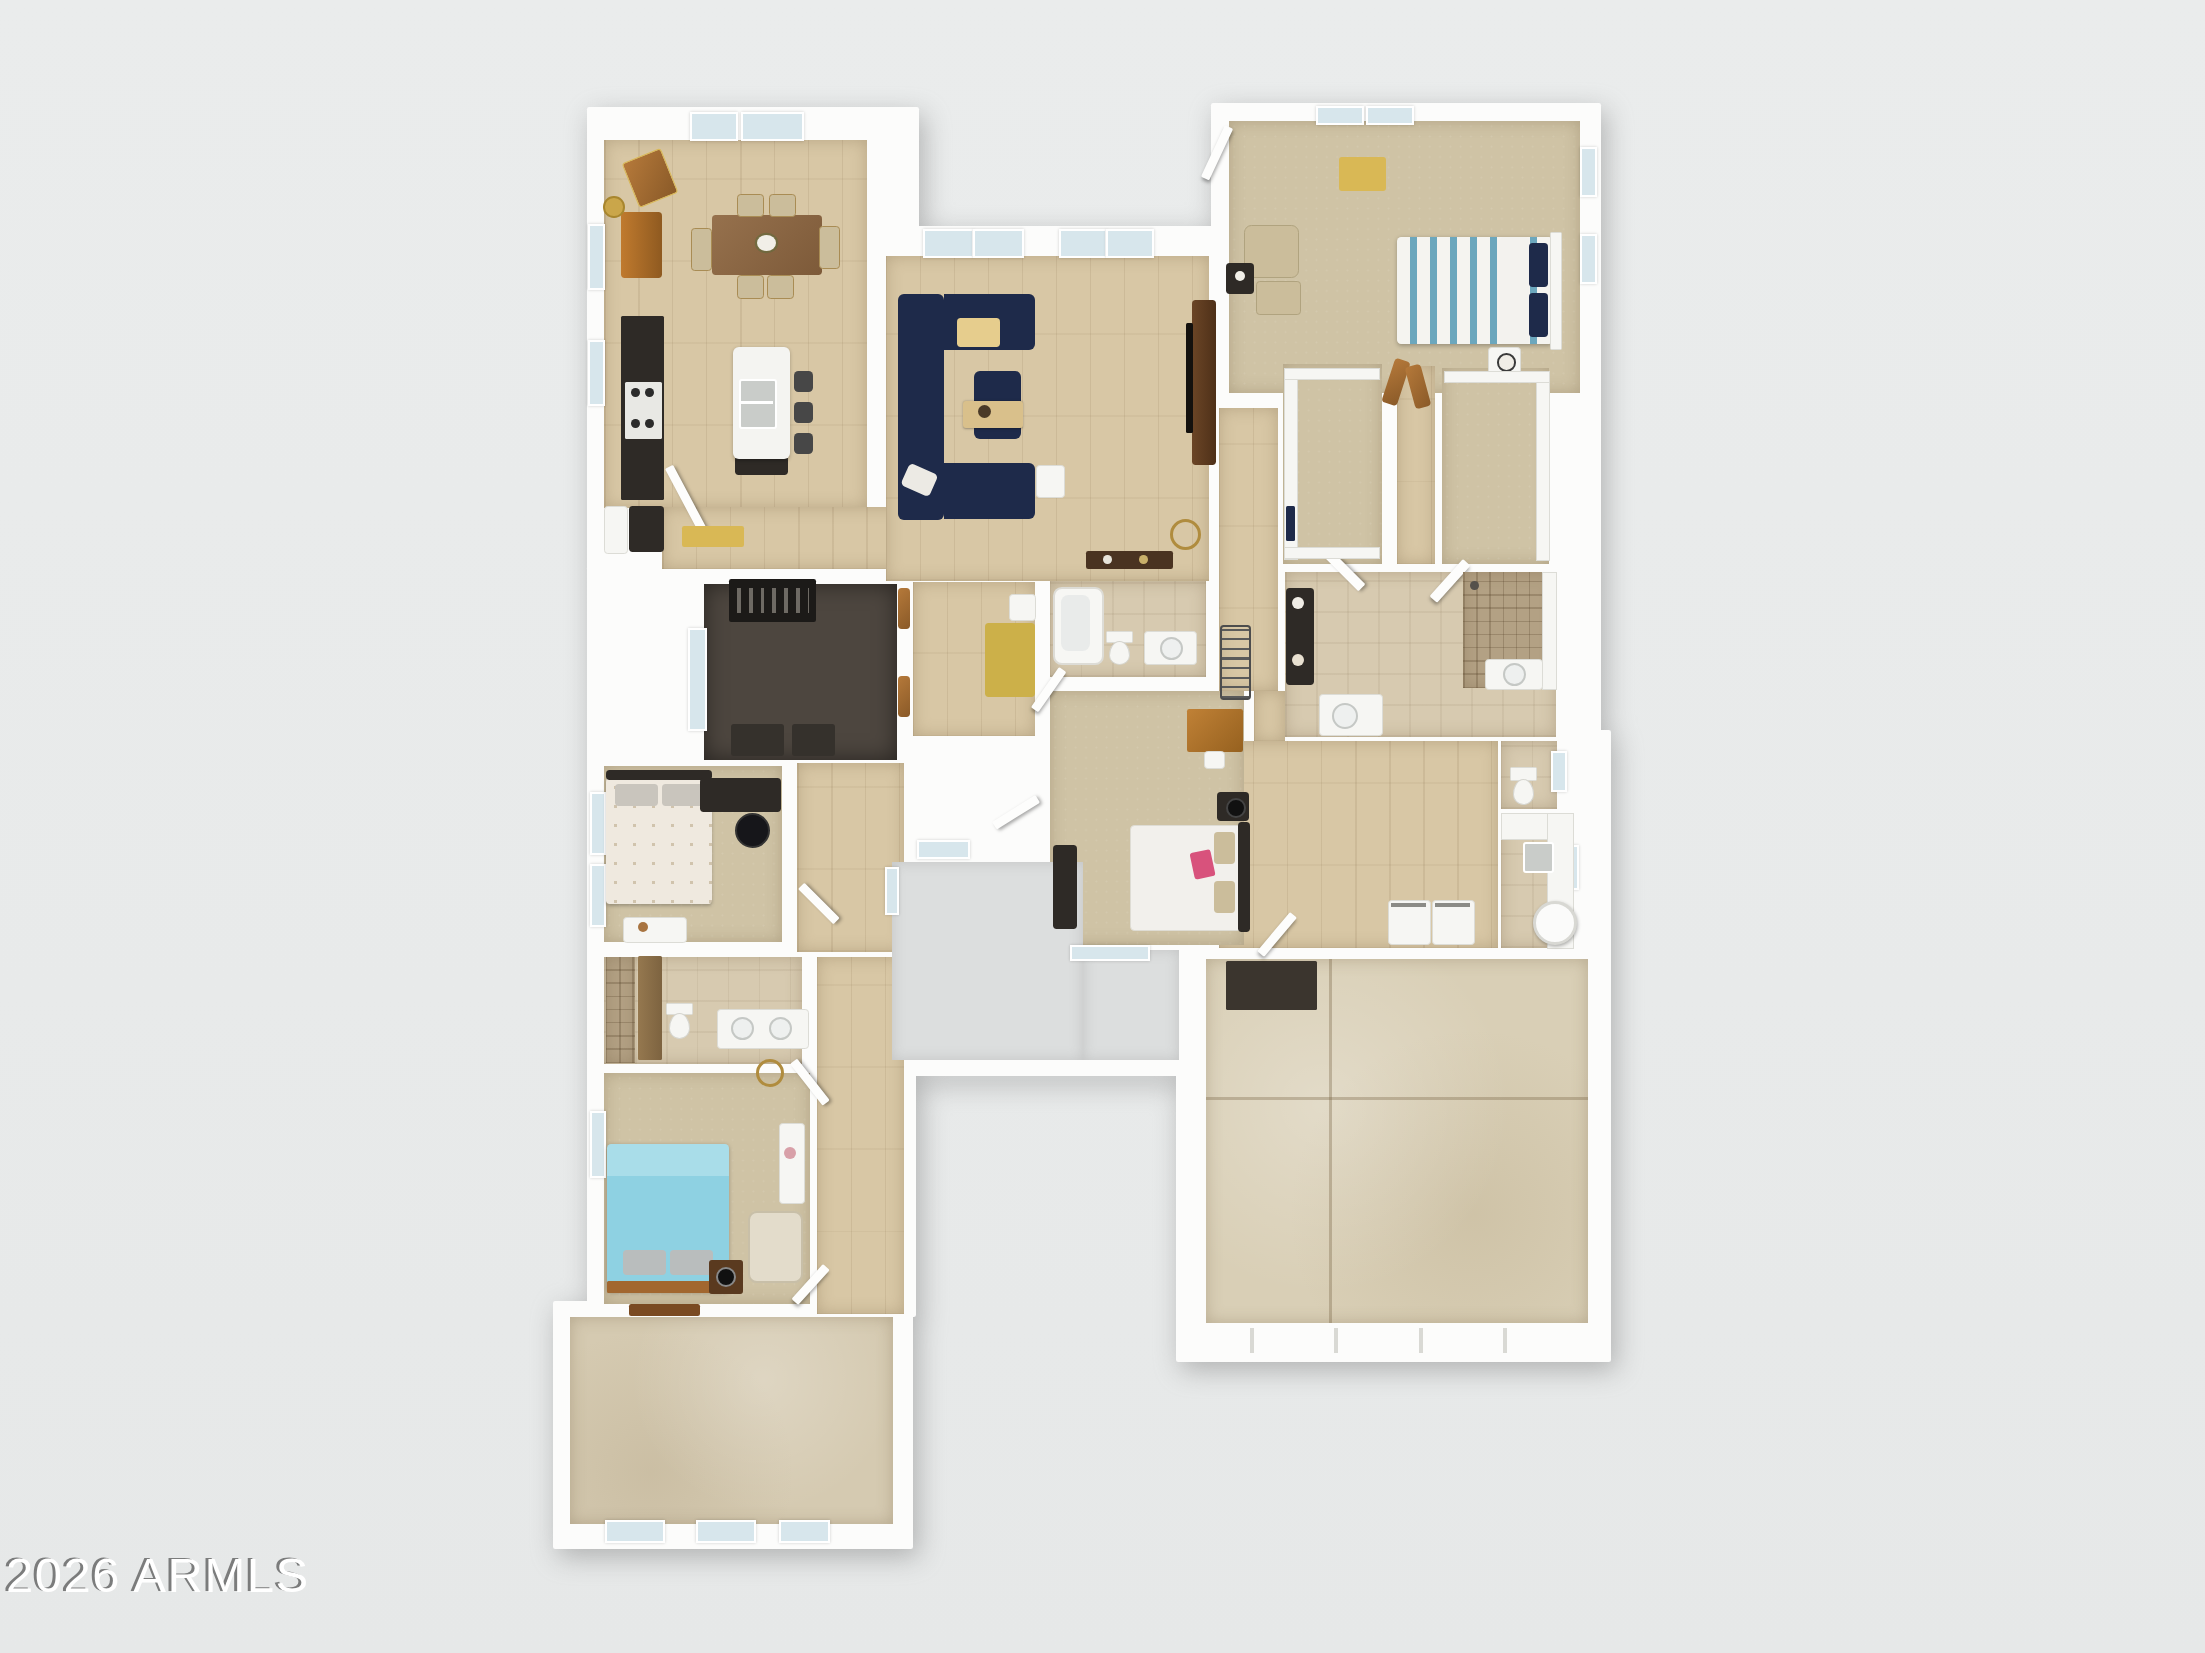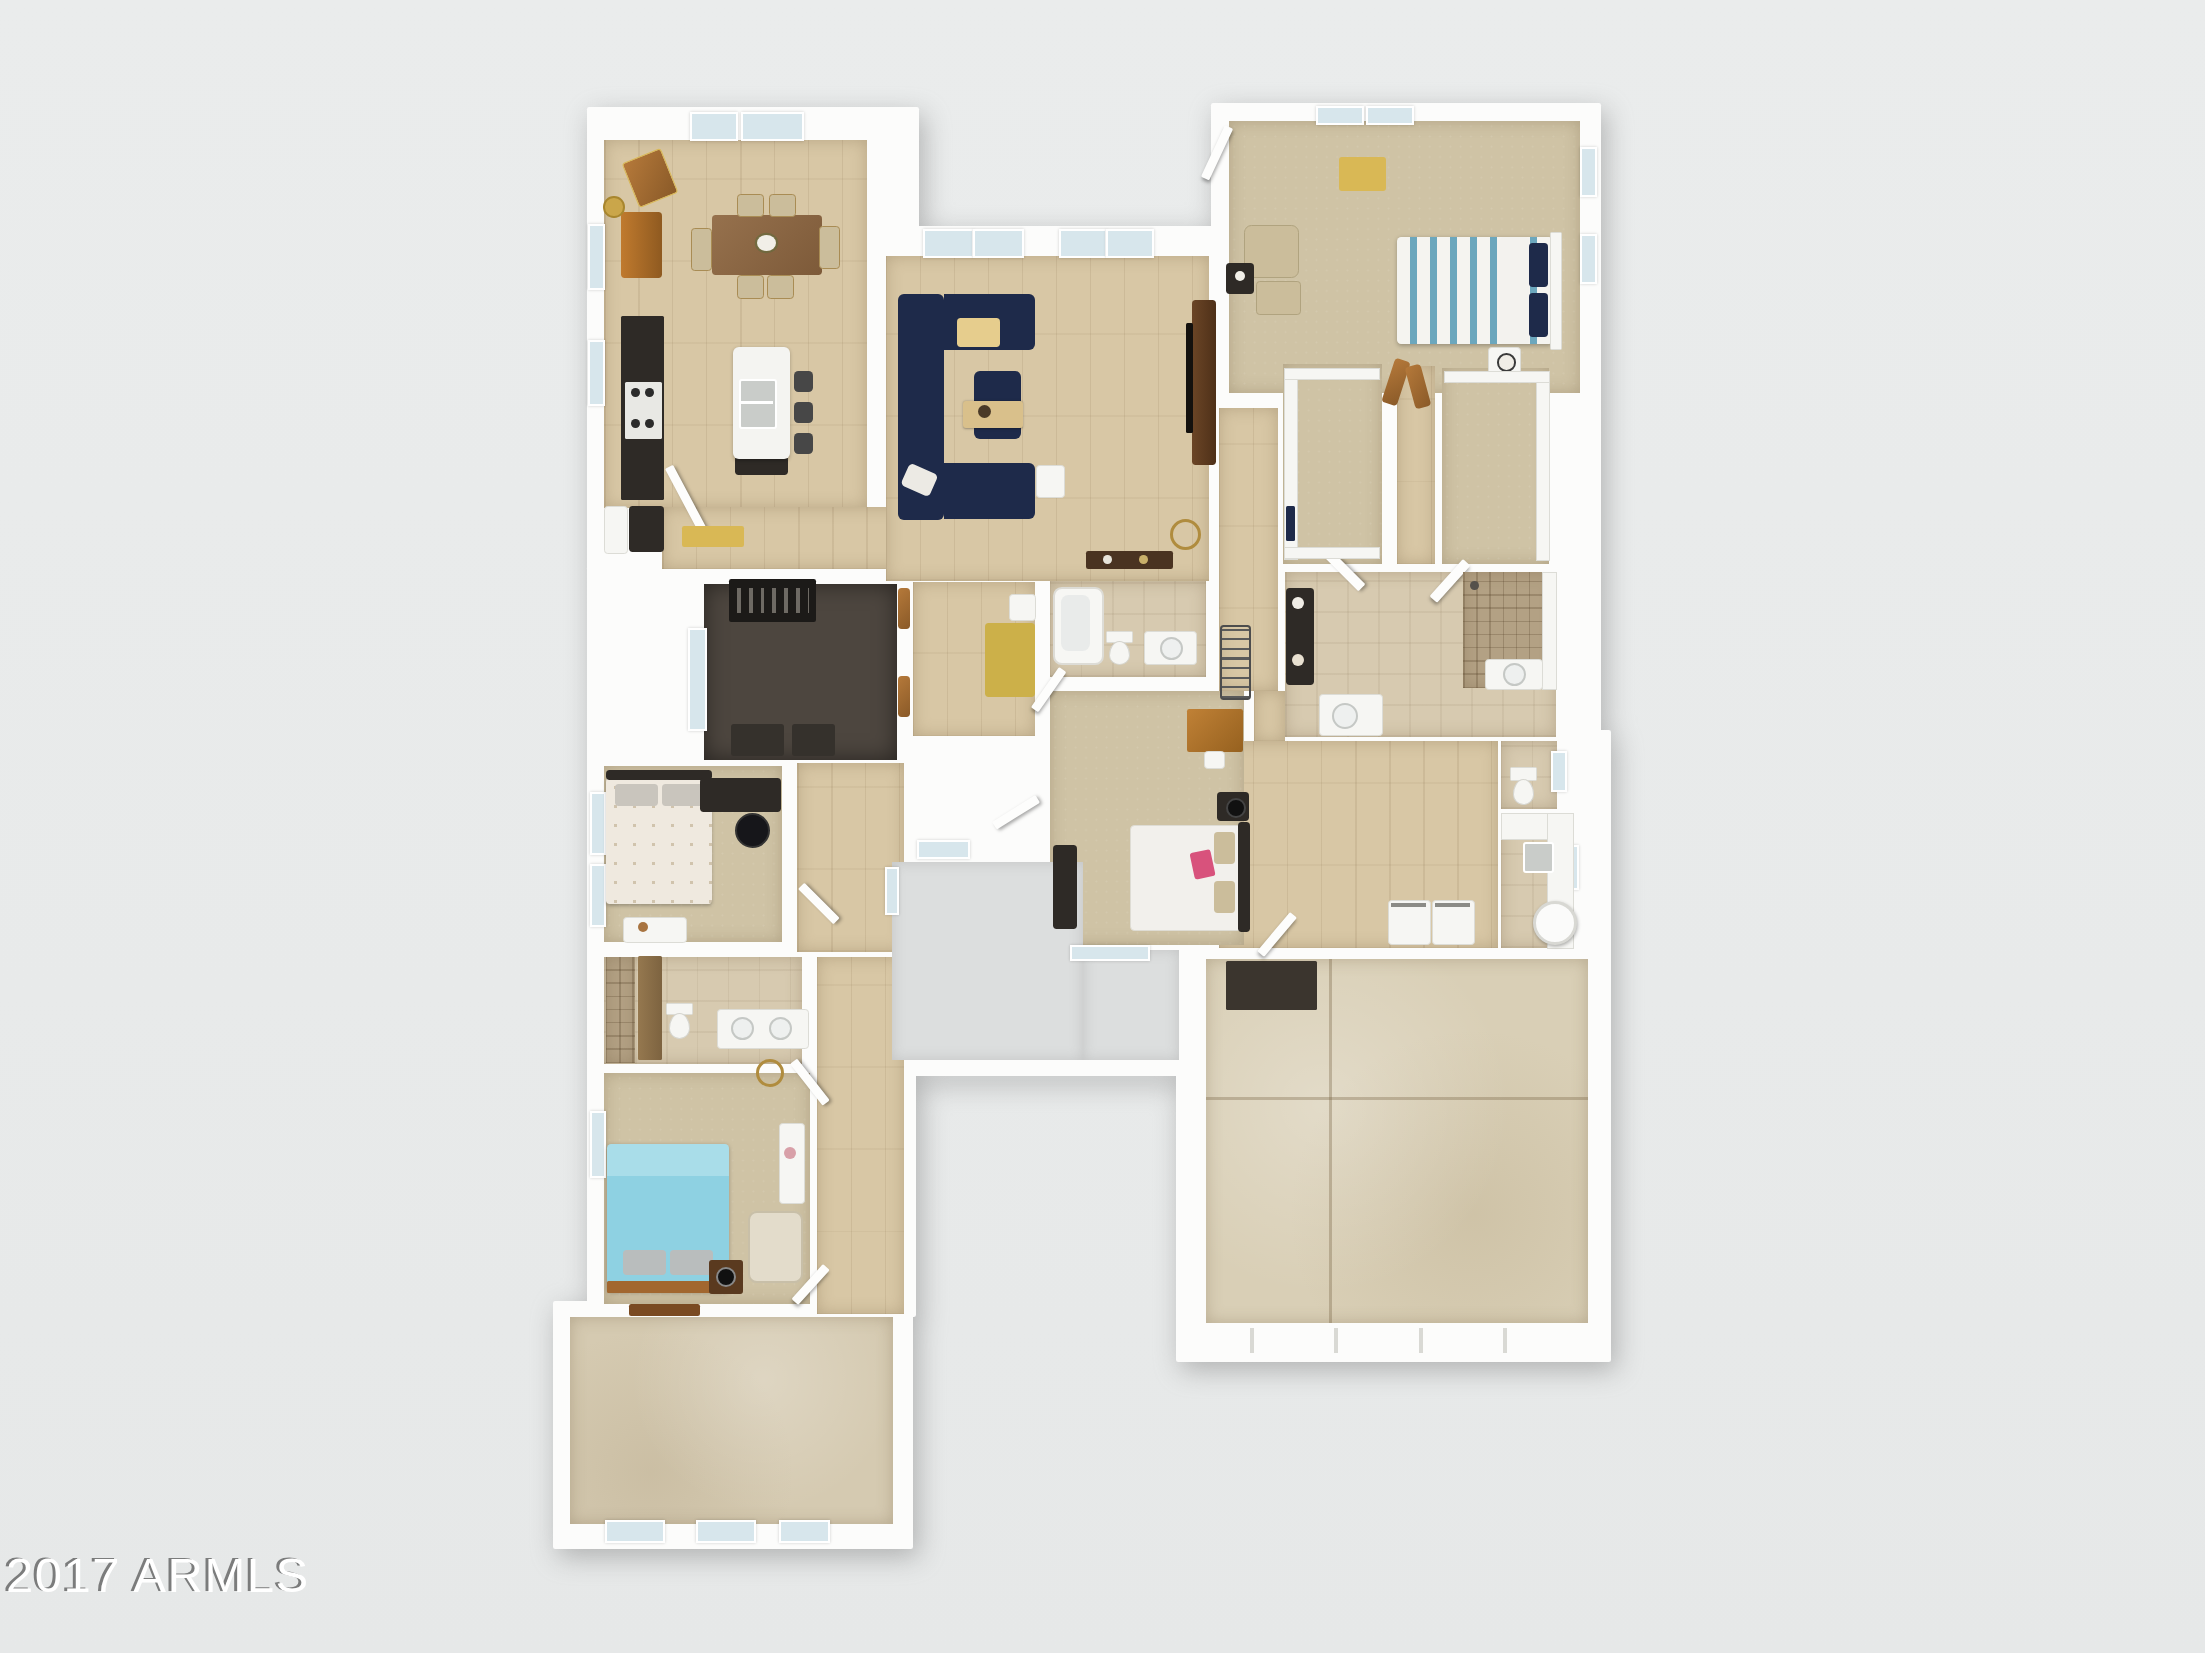--- a/index.html
+++ b/index.html
@@ -289,14 +289,14 @@
   <div class="fur" style="left:709px;top:1260px;width:34px;height:34px;background:#5a3a1f;border-radius:2.9px;"></div>
   <div class="ring" style="left:716px;top:1267px;width:16px;height:16px;background:#111;border:2.2px solid #888;"></div>
   <div class="fur whitef" style="left:779px;top:1123px;width:23.5px;height:79px;"></div>
   <div class="ring" style="left:784px;top:1147px;width:11.8px;height:11.8px;background:#d8a0a8;"></div>
   <div class="ring" style="left:756px;top:1059px;width:22px;height:22px;border:3.7px solid #b08c3e;background:transparent;"></div>
 
   <div class="fur" style="left:629px;top:1304px;width:71px;height:11.8px;background:#7a4a22;border-radius:2.2px;"></div>
 
 </div>
 
-<div id="watermark">2017 ARMLS</div>
+<div id="watermark">2026 ARMLS</div>
 
 
 </body></html>

